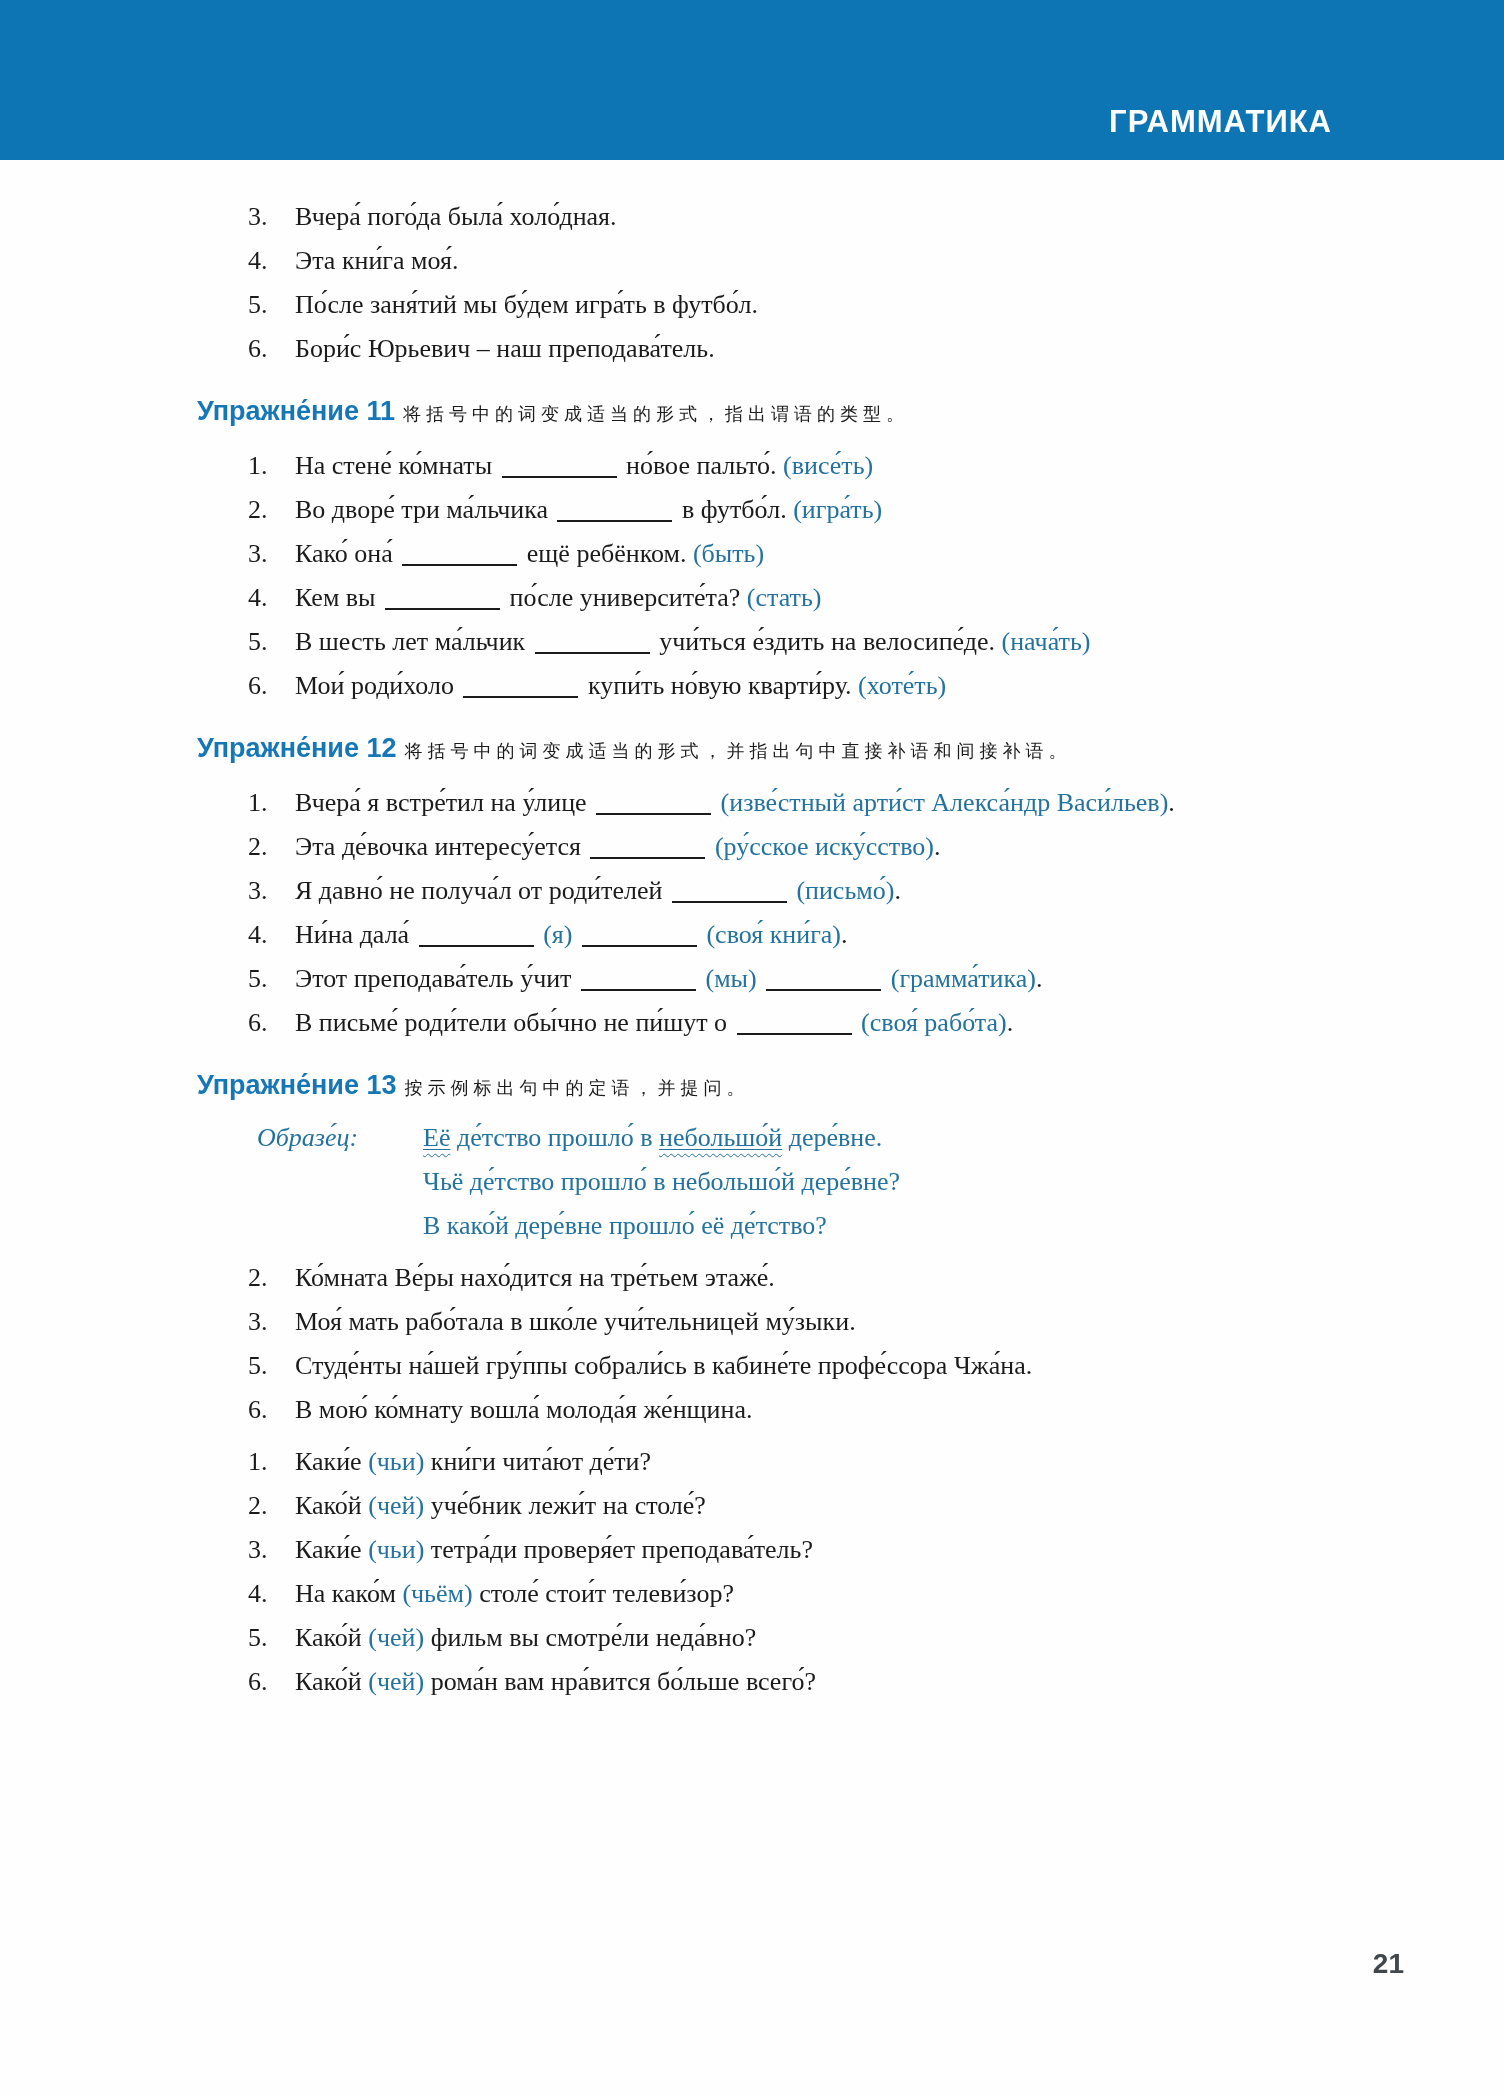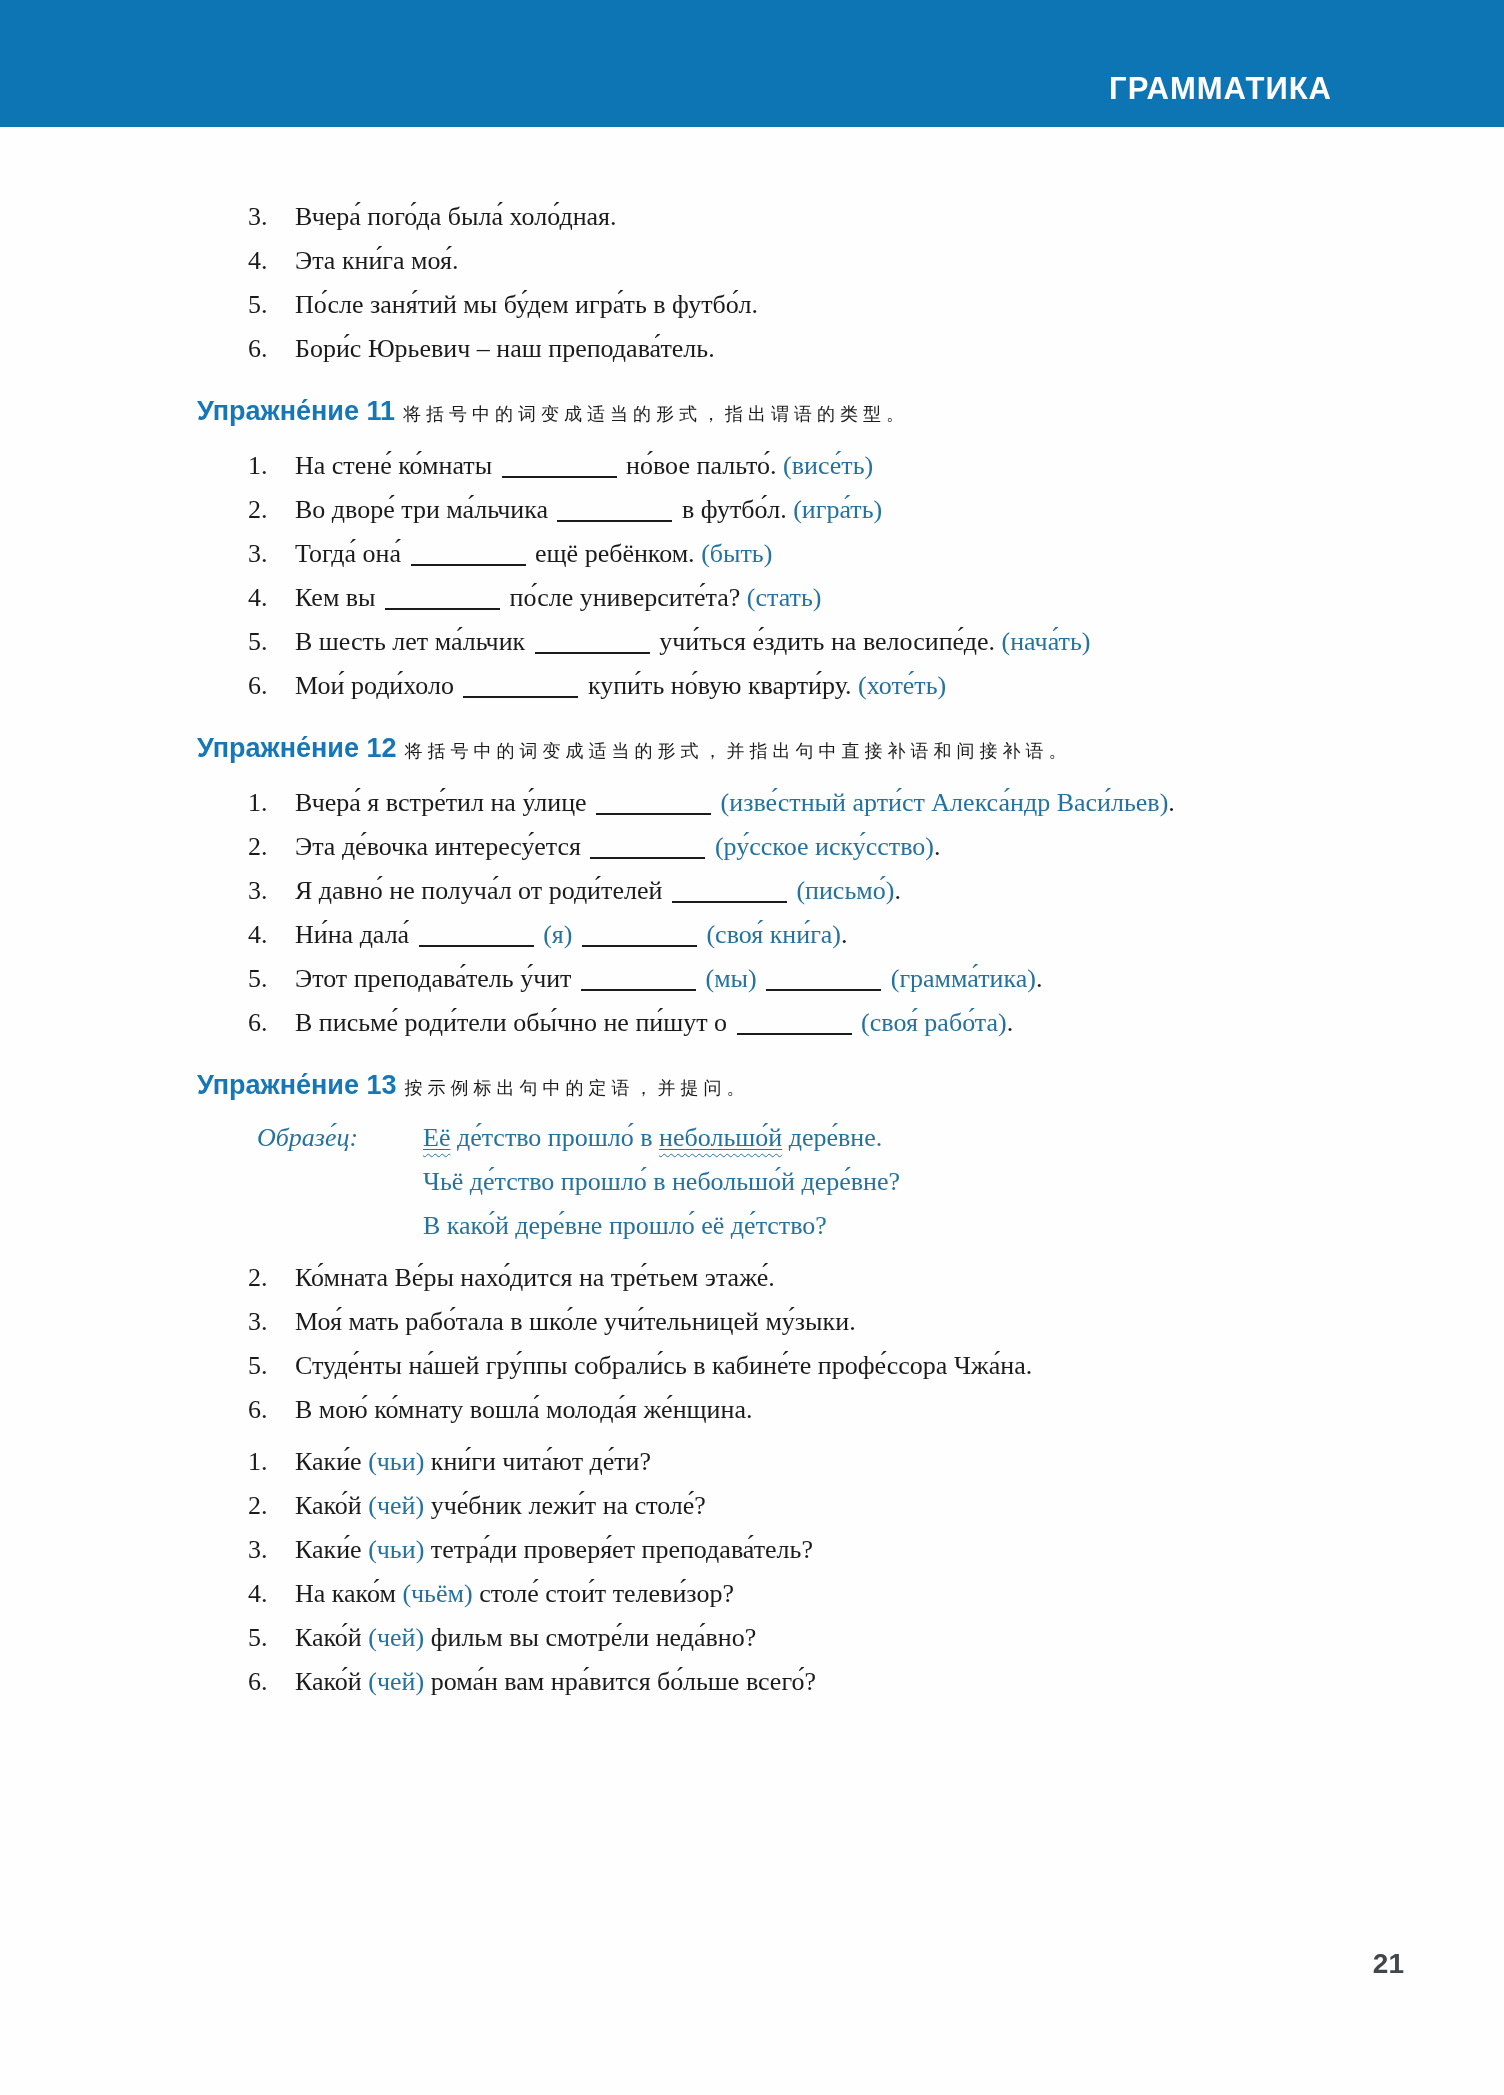--- a/index.html
+++ b/index.html
@@ -13,21 +13,21 @@
   .page{
     position:relative;
     width:1504px;height:2095px;
     background:#fefefe;
     font-family:"Liberation Serif",serif;
     color:var(--ink);
     overflow:hidden;
   }
   
   .topbar{
-    position:absolute;top:0;left:0;width:100%;height:127px;
+    position:absolute;top:0;left:0;width:100%;height:160px;
     background:var(--header-blue);
     display:flex;justify-content:flex-end;align-items:flex-end;
     box-sizing:border-box;padding:11px 172px 20px 0;
   }
   .topbar-title{
     font-family:"Liberation Sans",sans-serif;
     font-weight:bold;font-size:31px;color:#ffffff;letter-spacing:1px;
   }
   
   .content{
@@ -93,21 +93,21 @@
         <div class="item"><span class="item-num">4.</span><span class="item-body"><span class="seg-black">Эта кни́га моя́.</span></span></div>
         <div class="item"><span class="item-num">5.</span><span class="item-body"><span class="seg-black">По́сле заня́тий мы бу́дем игра́ть в футбо́л.</span></span></div>
         <div class="item"><span class="item-num">6.</span><span class="item-body"><span class="seg-black">Бори́с Юрьевич – наш преподава́тель.</span></span></div>
       </div>
     <div id="exercise-sections">
         <section class="section">
           <h2 class="ex-heading"><span class="ex-label">Упражне́ние 11</span><span class="ex-instr">将括号中的词变成适当的形式，指出谓语的类型。</span></h2>
           <div class="items">
             <div class="item"><span class="item-num">1.</span><span class="item-body"><span class="seg-black">На стене́ ко́мнаты </span><span class="blank"></span><span class="seg-black"> но́вое пальто́. </span><span class="seg-blue">(висе́ть)</span></span></div>
             <div class="item"><span class="item-num">2.</span><span class="item-body"><span class="seg-black">Во дворе́ три ма́льчика </span><span class="blank"></span><span class="seg-black"> в футбо́л. </span><span class="seg-blue">(игра́ть)</span></span></div>
-            <div class="item"><span class="item-num">3.</span><span class="item-body"><span class="seg-black">Тогда́ она́ </span><span class="blank"></span><span class="seg-black"> ещё ребёнком. </span><span class="seg-blue">(быть)</span></span></div>
+            <div class="item"><span class="item-num">3.</span><span class="item-body"><span class="seg-black">Како́ она́ </span><span class="blank"></span><span class="seg-black"> ещё ребёнком. </span><span class="seg-blue">(быть)</span></span></div>
             <div class="item"><span class="item-num">4.</span><span class="item-body"><span class="seg-black">Кем вы </span><span class="blank"></span><span class="seg-black"> по́сле университе́та? </span><span class="seg-blue">(стать)</span></span></div>
             <div class="item"><span class="item-num">5.</span><span class="item-body"><span class="seg-black">В шесть лет ма́льчик </span><span class="blank"></span><span class="seg-black"> учи́ться е́здить на велосипе́де. </span><span class="seg-blue">(нача́ть)</span></span></div>
             <div class="item"><span class="item-num">6.</span><span class="item-body"><span class="seg-black">Мои́ роди́холо </span><span class="blank"></span><span class="seg-black"> купи́ть но́вую кварти́ру. </span><span class="seg-blue">(хоте́ть)</span></span></div>
           </div>
         </section>
         <section class="section">
           <h2 class="ex-heading"><span class="ex-label">Упражне́ние 12</span><span class="ex-instr">将括号中的词变成适当的形式，并指出句中直接补语和间接补语。</span></h2>
           <div class="items">
             <div class="item"><span class="item-num">1.</span><span class="item-body"><span class="seg-black">Вчера́ я встре́тил на у́лице </span><span class="blank"></span><span class="seg-black"> </span><span class="seg-blue">(изве́стный арти́ст Алекса́ндр Васи́льев)</span><span class="seg-black">.</span></span></div>
             <div class="item"><span class="item-num">2.</span><span class="item-body"><span class="seg-black">Эта де́вочка интересу́ется </span><span class="blank"></span><span class="seg-black"> </span><span class="seg-blue">(ру́сское иску́сство)</span><span class="seg-black">.</span></span></div>

